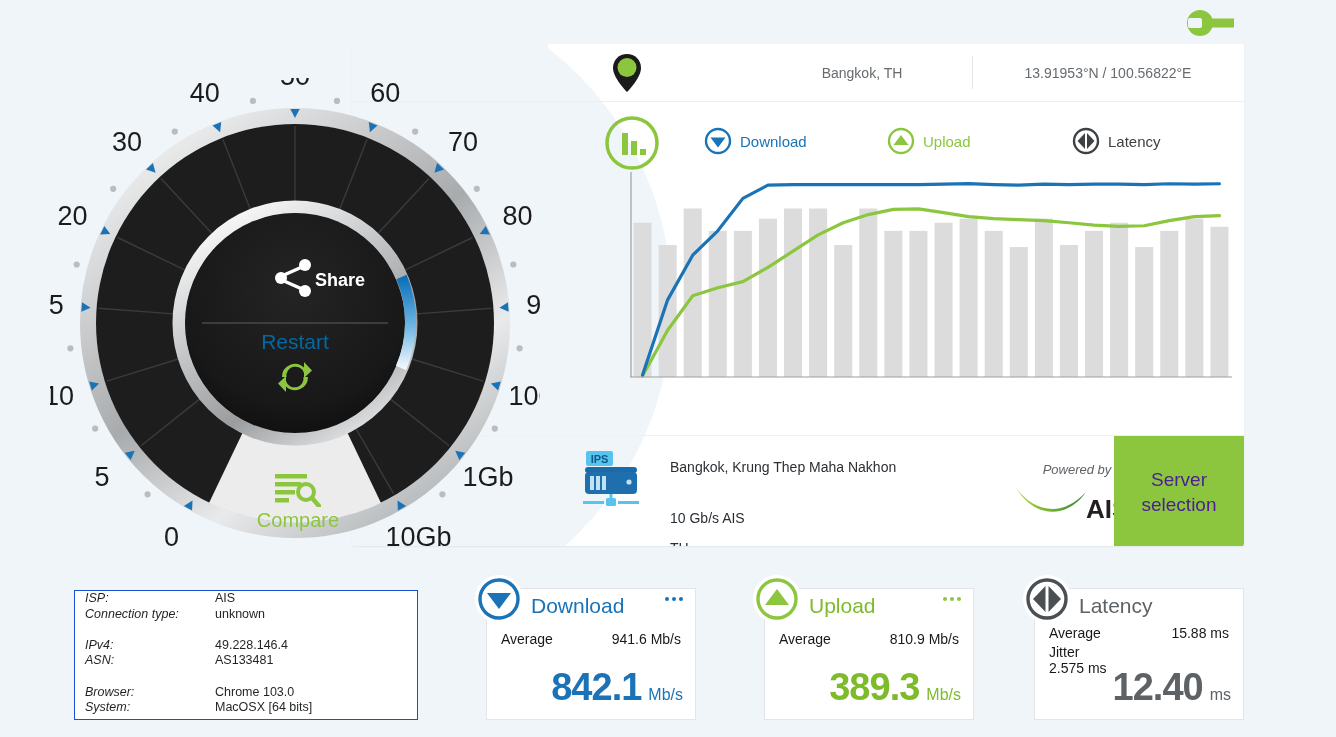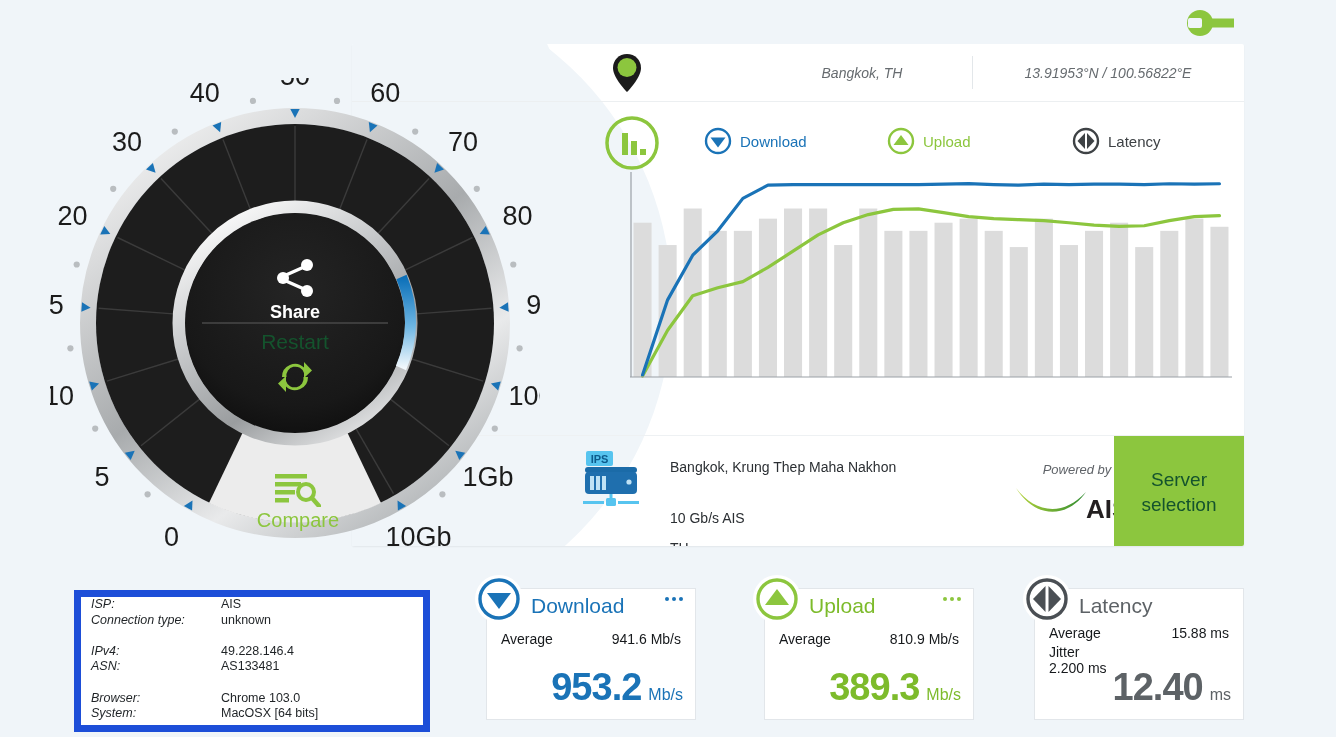--- a/index.html
+++ b/index.html
@@ -31,21 +31,21 @@
   }
   .panel-cut2{
     position:absolute;left:-300px;top:-60px;width:620px;height:640px;
     border-radius:50%;
     background:#f0f5f9;
   }
 
   .geo-bar{
     position:absolute;left:0;top:0;width:892px;height:57px;
     border-bottom:1px solid #eceff1;
-    display:flex;align-items:center;font-style:italic;
+    display:flex;align-items:center;
   }
   .pin-wrap{position:absolute;left:258px;top:8px;width:34px;height:42px;}
   .geo-city{
     position:absolute;left:400px;top:0;width:220px;height:57px;
     display:flex;align-items:center;justify-content:center;
     font-size:14px;color:#666b6f;
   }
   .geo-div{position:absolute;left:620px;top:12px;width:1px;height:33px;background:#e3e7ea;}
   .geo-coord{
     position:absolute;left:620px;top:0;width:272px;height:57px;
@@ -77,52 +77,52 @@
   .srv-txt .l2{display:block;margin-top:21px;}
   .srv-txt .l3{display:block;display:flex;align-items:center;gap:10px;}
   .flag{width:22px;height:14px;display:inline-block;position:relative;flex:0 0 auto;}
   .powered{
     position:absolute;left:670px;top:26px;width:110px;text-align:center;
     font-size:13px;font-style:italic;color:#5f6368;
   }
   .ais-logo{position:absolute;left:660px;top:48px;width:130px;height:48px;}
   .srv-btn{
     position:absolute;left:762px;top:0;width:130px;height:111px;
-    background:#8cc63e;color:#14532d;
+    background:#8cc63e;color:#4c1d95;
     display:flex;align-items:center;justify-content:center;
     text-align:center;font-size:19px;line-height:25px;
     cursor:pointer;
   }
 
   
   .gauge{position:absolute;left:50px;top:78px;width:490px;height:490px;}
   .gauge svg{display:block;}
   .share-zone{
     position:absolute;left:175px;top:155px;width:140px;height:90px;
-    display:flex;flex-direction:column;align-items:center;justify-content:flex-end;
+    display:flex;flex-direction:row;align-items:center;justify-content:flex-end;
     cursor:pointer;
   }
   .share-zone .lbl{color:#fff;font-size:18px;font-weight:bold;margin-top:4px;}
   .restart-zone{
     position:absolute;left:175px;top:252px;width:140px;height:95px;
     display:flex;flex-direction:column;align-items:center;justify-content:flex-start;
     cursor:pointer;
   }
-  .restart-zone .lbl{color:#14532d;font-size:21px;margin-bottom:4px;}
+  .restart-zone .lbl{color:#0369a1;font-size:21px;margin-bottom:4px;}
   .compare-zone{
     position:absolute;left:178px;top:395px;width:140px;height:70px;
     display:flex;flex-direction:column;align-items:center;
     cursor:pointer;
   }
   .compare-zone .lbl{color:#8cc63e;font-size:20px;margin-top:2px;}
 
   
   .info-box{
     position:absolute;left:74px;top:590px;width:342px;height:128px;
-    background:#fff;border:7px solid #1d4ed8;
+    background:#fff;border:1px solid #1d4ed8;
     padding:0;overflow:hidden;
   }
   .info-tbl{width:100%;border-collapse:collapse;font-size:12.5px;color:#1f2326;}
   .info-tbl td{padding:0 0 0 0;height:15.6px;vertical-align:top;white-space:nowrap;}
   .info-tbl td.k{font-style:italic;width:130px;padding-left:10px;}
   .info-tbl td.v{overflow:hidden;}
   .info-spacer{height:5px;}
 
   
   .card{
@@ -496,21 +496,21 @@
     <div class="card-dots">
         <i></i>
         <i></i>
         <i></i>
       </div>
     <div class="rowline" style="top:42px;">
       <span>Average</span>
       <span>941.6 Mb/s</span>
     </div>
     <div class="bigline">
-      <span class="bignum c-blue">953.2</span>
+      <span class="bignum c-blue">842.1</span>
       <span class="bigunit c-blue">Mb/s</span>
     </div>
   </div>
 
   <div class="card card-ul">
     <div class="card-badge">
       <svg viewBox="0 0 44 44" width="44" height="44">
         <circle cx="22" cy="22" r="19" fill="none" stroke="#8cc63e" stroke-width="3.4"></circle>
         <path d="M10 28 L34 28 L22 12 Z" fill="#8cc63e"></path>
       </svg>
@@ -539,21 +539,21 @@
         <path d="M23.5 9 L23.5 35 L36 22 Z" fill="#4a4f54"></path>
       </svg>
     </div>
     <div class="card-title c-gray">Latency</div>
     <div class="rowline" style="top:36px;">
       <span>Average</span>
       <span>15.88 ms</span>
     </div>
     <div class="rowline" style="top:55px;flex-direction:column;">
       <span>Jitter</span>
-      <span>2.200 ms</span>
+      <span>2.575 ms</span>
     </div>
     <div class="bigline">
       <span class="bignum c-gray">12.40</span>
       <span class="bigunit c-gray">ms</span>
     </div>
   </div>
 
 </div>
 
 </body></html>

